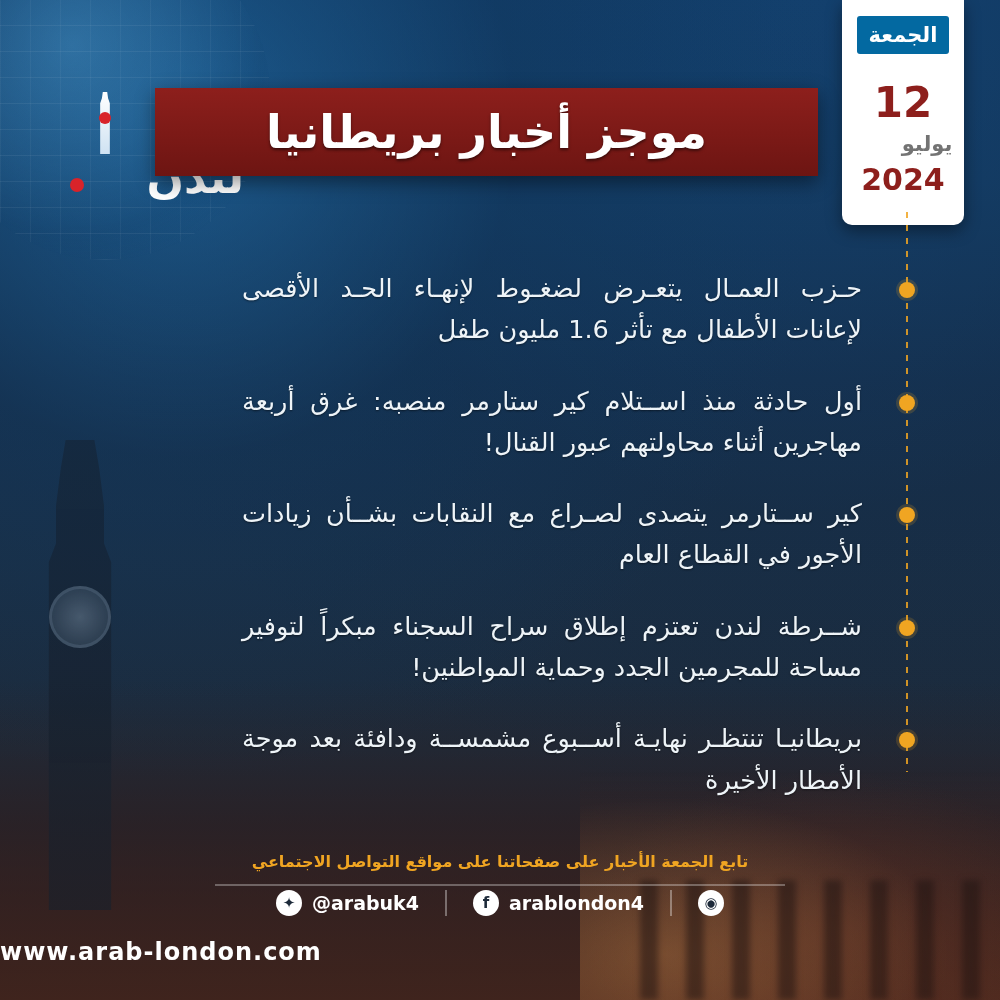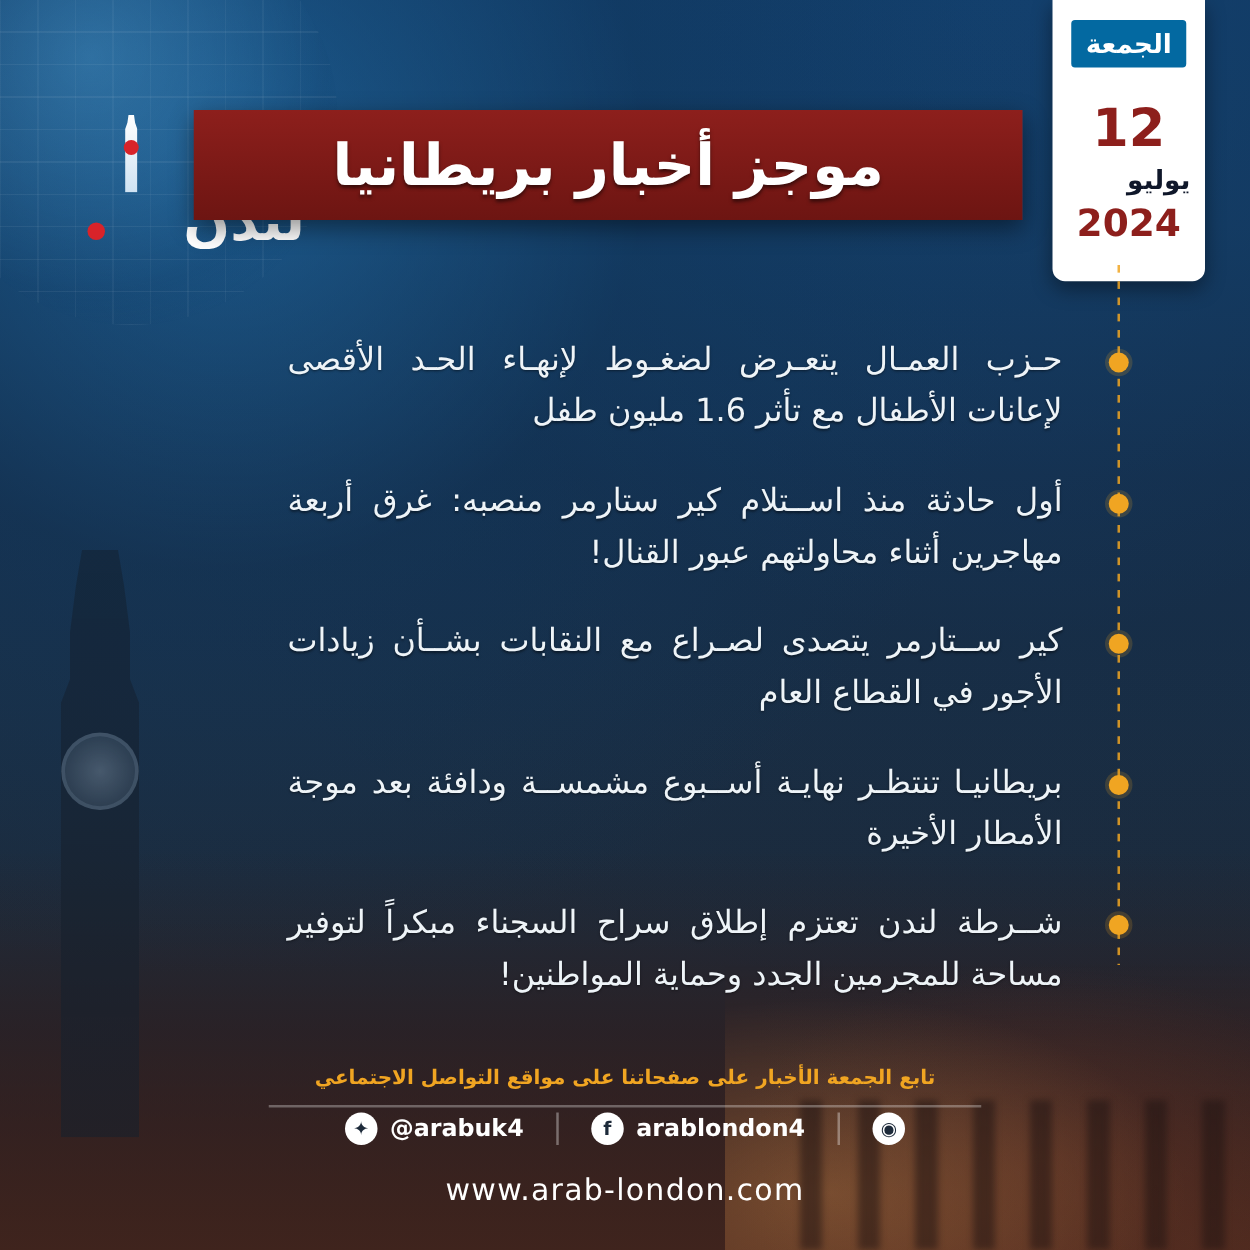--- a/index.html
+++ b/index.html
@@ -185,37 +185,37 @@
     border-radius: 3px;
   }
   .datecard .day-num {
     color: #8d1f1c;
     font-size: 42px;
     font-weight: bold;
     line-height: 1;
     margin-top: 28px;
   }
   .datecard .month {
-    color: #0f172a;
+    color: #737373;
     font-size: 21px;
     font-weight: bold;
     margin-top: 8px;
     padding-left: 48px;
   }
   .datecard .year {
     color: #8d1f1c;
     font-size: 30px;
     font-weight: bold;
     margin-top: 6px;
   }
 
   
   .news {
     position: absolute;
-    right: 150px;
+    right: 138px;
     top: 268px;
     width: 620px;
   }
   .dotted-line {
     position: absolute;
     right: -46px;
     top: -56px;
     width: 2px;
     height: 560px;
     background-image: linear-gradient(180deg, #f0a522 45%, rgba(240,165,34,0) 0%);
@@ -296,24 +296,23 @@
     left: 215px;
     right: 215px;
     top: 884px;
     height: 2px;
     background: rgba(255,255,255,0.3);
   }
   .website {
     position: absolute;
     left: 0; right: 0;
     top: 938px;
-    text-align: center;
     color: #ffffff;
     font-size: 24px;
-    font-weight: normal;
+    font-weight: bold;
     letter-spacing: 1px;
     direction: ltr;
   }
 </style>
 </head>
 <body>
 
 <div class="poster">
 
   <div class="globe"></div>
@@ -352,25 +351,25 @@
     <div class="news-item">
       <div class="bullet"></div>
       <div class="text">أول حادثة منذ اســتلام كير ستارمر منصبه: غرق أربعة مهاجرين أثناء محاولتهم عبور القنال!</div>
     </div>
     <div class="news-item">
       <div class="bullet"></div>
       <div class="text">كير ســتارمر يتصدى لصـراع مع النقابات بشــأن زيادات الأجور في القطاع العام</div>
     </div>
     <div class="news-item">
       <div class="bullet"></div>
+      <div class="text">شــرطة لندن تعتزم إطلاق سراح السجناء مبكراً لتوفير مساحة للمجرمين الجدد وحماية المواطنين!</div>
+    </div>
+    <div class="news-item">
+      <div class="bullet"></div>
       <div class="text">بريطانيـا تنتظـر نهايـة أســبوع مشمســة ودافئة بعد موجة الأمطار الأخيرة</div>
-    </div>
-    <div class="news-item">
-      <div class="bullet"></div>
-      <div class="text">شــرطة لندن تعتزم إطلاق سراح السجناء مبكراً لتوفير مساحة للمجرمين الجدد وحماية المواطنين!</div>
     </div>
   </div>
 
   <div class="footer-note">تابع الجمعة الأخبار على صفحاتنا على مواقع التواصل الاجتماعي</div>
   <div class="divider-top"></div>
 
   <div class="social-row">
     <div class="social">
       <span class="ic">◉</span>
     </div>

